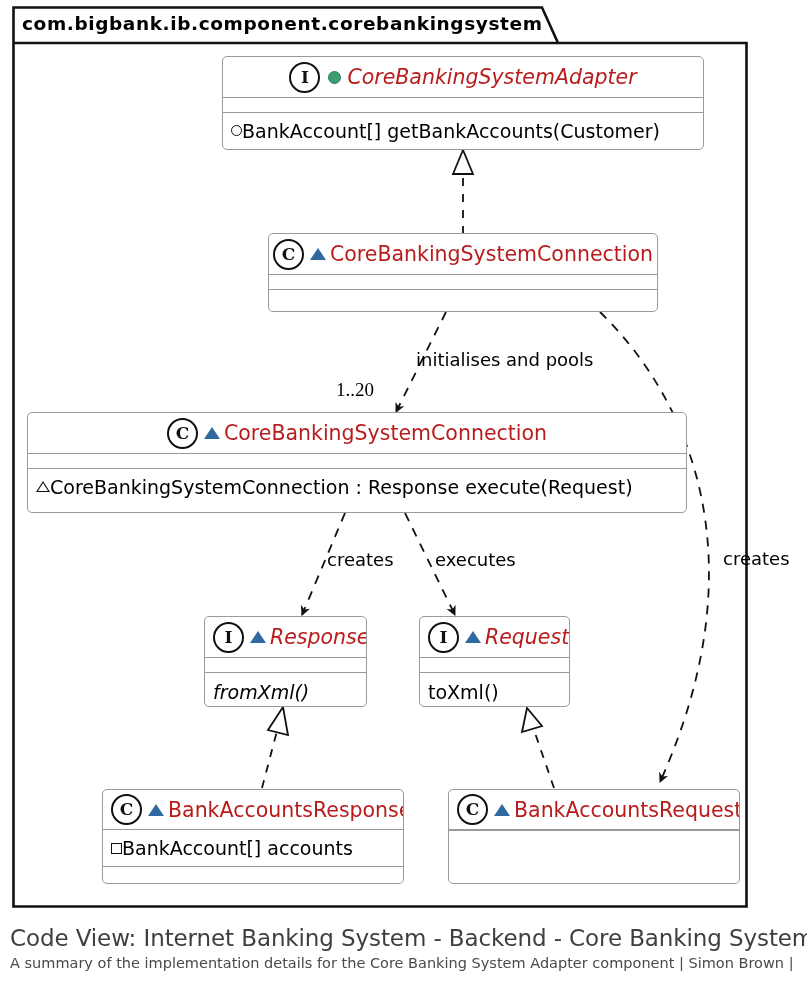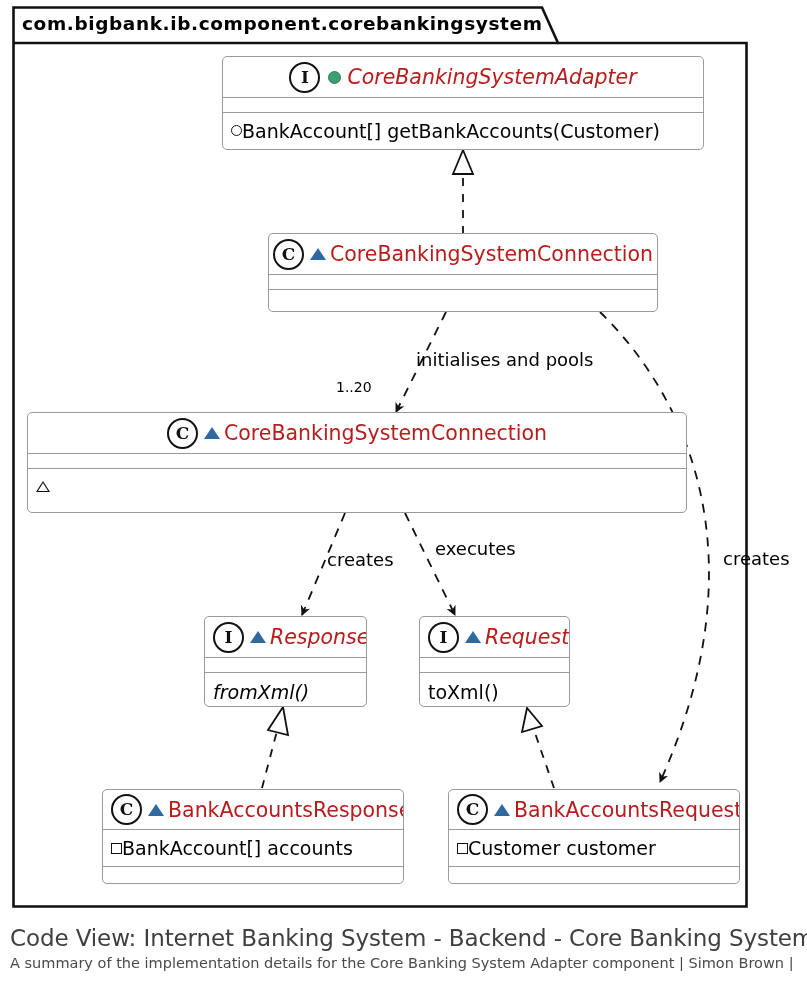--- a/index.html
+++ b/index.html
@@ -181,21 +181,22 @@
 
   
   .edge-label {
     position: absolute;
     font-size: 18px;
     color: #000000;
     white-space: nowrap;
     background: transparent;
   }
   .edge-label.small {
-    font-size: 14px;
+    font-size: 19px;
+    font-family: Liberation Serif, serif;
   }
 
   
   .caption {
     position: absolute;
     left: 10px;
     top: 925px;
     width: 860px;
     white-space: nowrap;
     overflow: hidden;
@@ -262,21 +263,21 @@
 
     <g>
       <line x1="554" y1="788" x2="535" y2="733" stroke="#111111" stroke-width="1.8" stroke-dasharray="8,8"></line>
       <polygon points="527,708 522,732 542,726" fill="#ffffff" stroke="#111111" stroke-width="1.8"></polygon>
     </g>
   </svg>
 
   <div class="edge-label" style="left:416px; top:349px;">initialises and pools</div>
   <div class="edge-label small" style="left:336px; top:379px;">1..20</div>
   <div class="edge-label" style="left:327px; top:549px;">creates</div>
-  <div class="edge-label" style="left:435px; top:538px;">executes</div>
+  <div class="edge-label" style="left:435px; top:549px;">executes</div>
   <div class="edge-label" style="left:723px; top:548px;">creates</div>
 
   <div class="uml-box" style="left:222px; top:56px; width:482px; height:94px;">
     <div class="uml-head">
       <span class="stereo i">I</span>
       <span class="marker dot-green"></span>
       <span class="uml-name italic">CoreBankingSystemAdapter</span>
     </div>
     <div class="uml-sep"></div>
     <div class="uml-compartment empty"></div>
@@ -303,20 +304,21 @@
     <div class="uml-head">
       <span class="stereo">C</span>
       <span class="marker tri-blue"></span>
       <span class="uml-name">CoreBankingSystemConnection</span>
     </div>
     <div class="uml-sep"></div>
     <div class="uml-compartment empty"></div>
     <div class="uml-sep"></div>
     <div class="uml-compartment row">
       <span class="marker tri-hollow"></span>
+      <span>CoreBankingSystemConnection : Response execute(Request)</span>
     </div>
   </div>
 
   <div class="uml-box" style="left:204px; top:616px; width:163px; height:91px;">
     <div class="uml-head left" style="justify-content:flex-start;">
       <span class="stereo i">I</span>
       <span class="marker tri-blue"></span>
       <span class="uml-name italic">Response</span>
     </div>
     <div class="uml-sep"></div>
@@ -356,24 +358,20 @@
     <div class="uml-compartment empty" style="height:15px;"></div>
   </div>
 
   <div class="uml-box" style="left:448px; top:789px; width:292px; height:95px;">
     <div class="uml-head left" style="height:39px; justify-content:flex-start;">
       <span class="stereo">C</span>
       <span class="marker tri-blue"></span>
       <span class="uml-name">BankAccountsRequest</span>
     </div>
     <div class="uml-sep"></div>
-    <div class="uml-compartment row" style="height:36px;">
-      <span class="marker sq-hollow"></span>
-      <span>Customer customer</span>
-    </div>
     <div class="uml-sep"></div>
     <div class="uml-compartment empty" style="height:15px;"></div>
   </div>
 
   <div class="caption">
     <div class="caption-title">Code View: Internet Banking System - Backend - Core Banking System A</div>
     <div class="caption-sub">A summary of the implementation details for the Core Banking System Adapter component | Simon Brown |</div>
   </div>
 
 </div>

